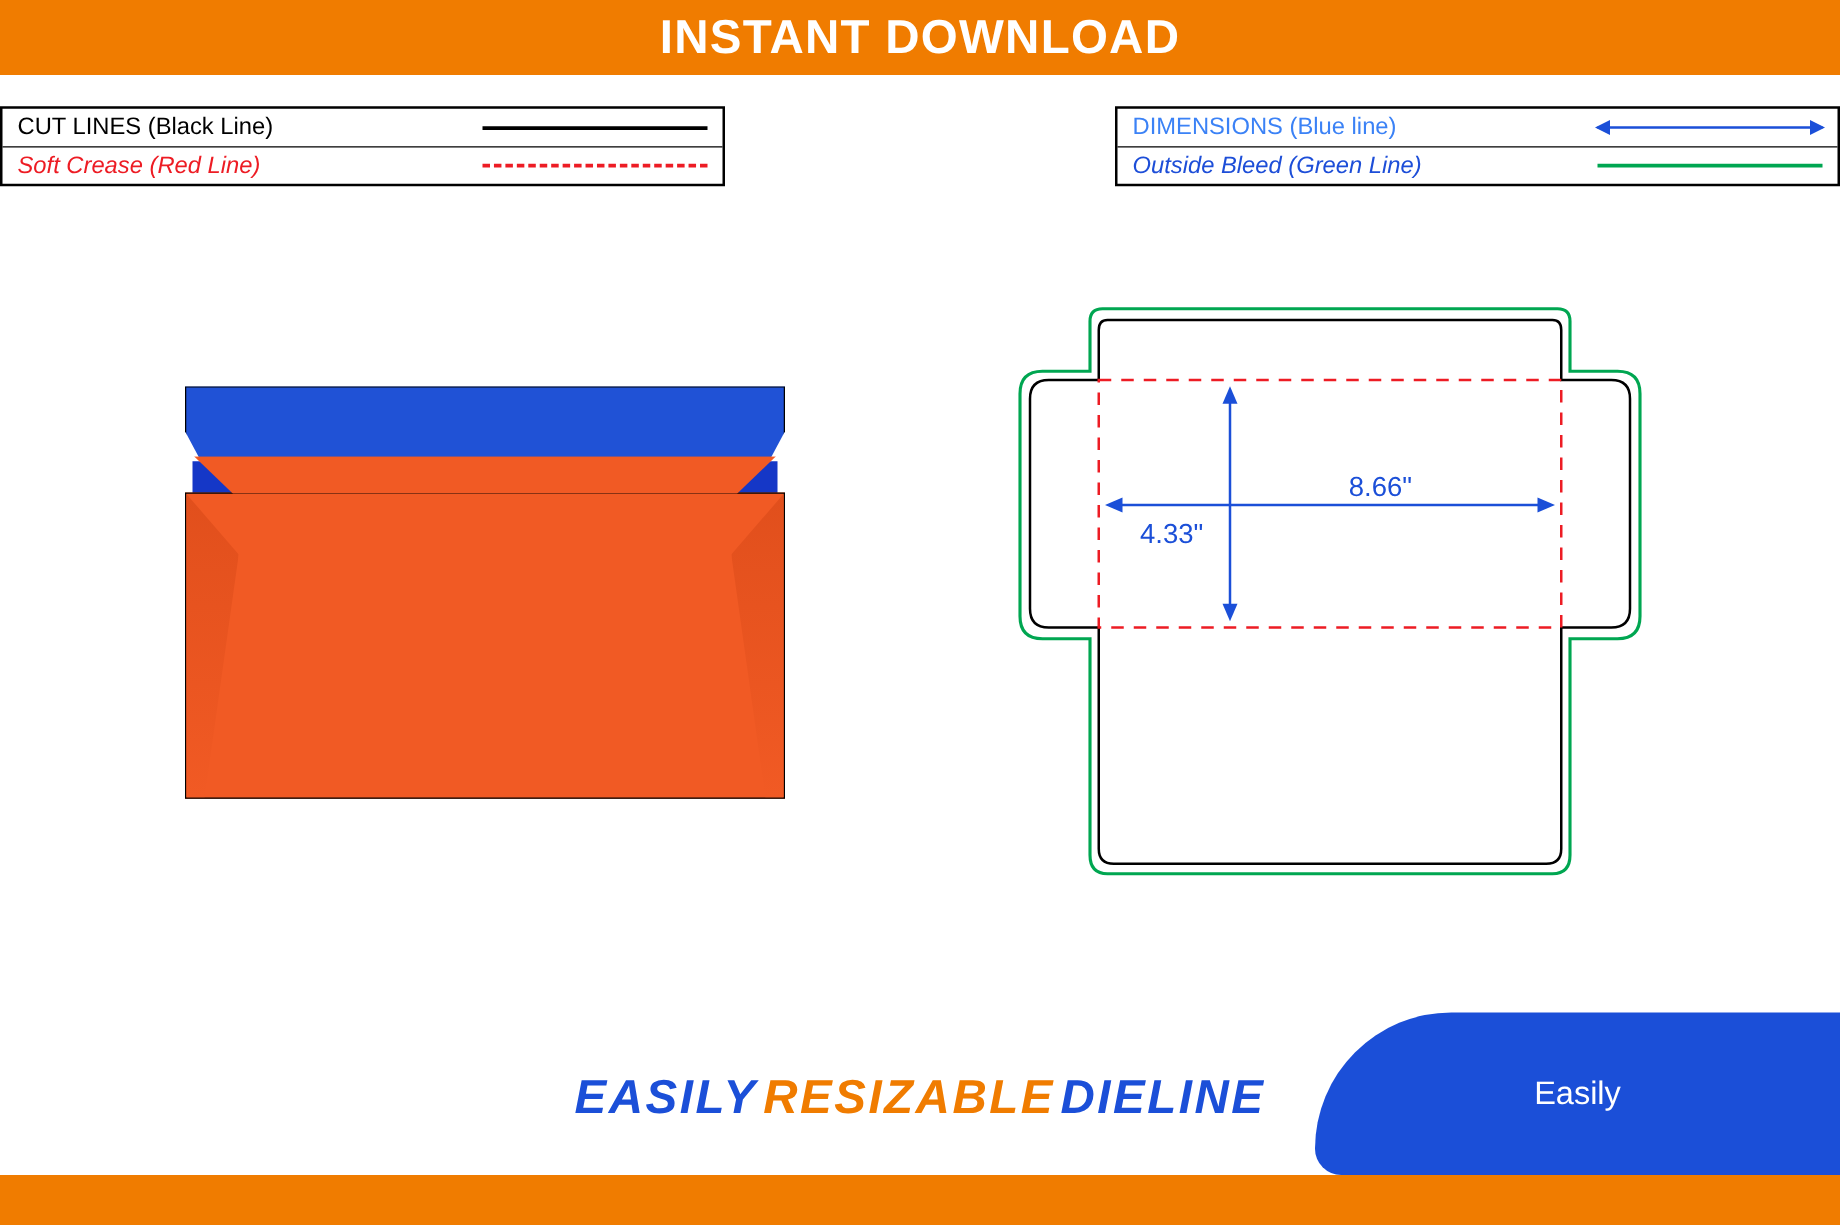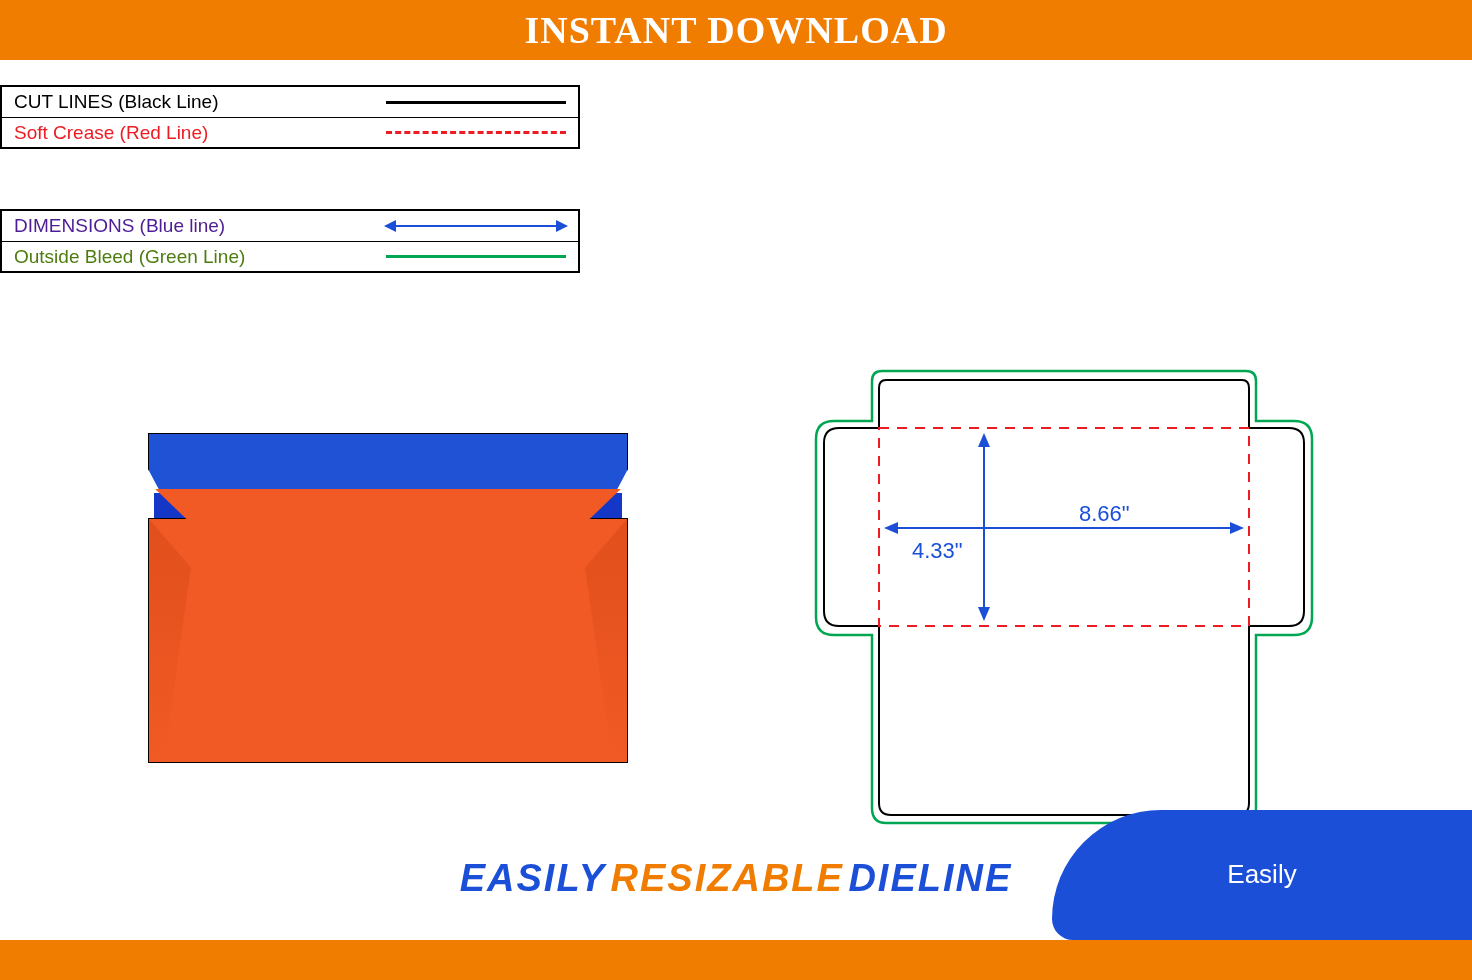--- a/index.html
+++ b/index.html
@@ -1,24 +1,24 @@
 <!DOCTYPE html>
 <html><head>
 <meta charset="utf-8">
 <style>
   * { margin:0; padding:0; box-sizing:border-box; }
   body { font-family: Arial, Helvetica, sans-serif; background:#fff; width:1472px; height:980px; position:relative; overflow:hidden; }
   
   .top-banner { width:100%; height:60px; background:#F07C00; display:flex; align-items:center; justify-content:center; }
-  .top-banner span { color:#fff; font-size:38px; font-weight:600; letter-spacing:1px;font-family:Liberation Serif, serif; }
+  .top-banner span { color:#fff; font-size:38px; font-weight:600; letter-spacing:1px; }
   
-  .legend-wrap { display:flex; justify-content:space-between; gap:60px; margin-top:25px;flex-direction:column; }
+  .legend-wrap { display:flex; justify-content:space-between; gap:60px; margin-top:25px; }
   .legend-box { border:2px solid #000; width:580px; }
   .legend-row { display:flex; align-items:center; height:30px; padding:0 12px; }
-  .legend-row + .legend-row { border-top:1.5px solid #000; }
+  .legend-row + .legend-row { border-top:1.5px solid #000;font-style:italic; }
   .legend-label { font-size:19px; font-weight:500; flex:1; }
   .legend-sample { width:180px; height:20px; display:flex; align-items:center; justify-content:center; }
   .sample-solid { width:100%; height:3px; background:#000; }
   .sample-dash { width:100%; border-top:3px dashed #ED1C24; }
   .sample-arrow { position:relative; width:100%; height:2px; background:#1B4FD8; }
   .sample-arrow::before, .sample-arrow::after { content:''; position:absolute; width:0; height:0; border-top:6px solid transparent; border-bottom:6px solid transparent; top:-5px; }
   .sample-arrow::before { left:-2px; border-right:12px solid #1B4FD8; }
   .sample-arrow::after { right:-2px; border-left:12px solid #1B4FD8; }
   .sample-green { width:100%; height:2.5px; background:#00A651; }
   
@@ -65,27 +65,27 @@
     </div>
     <div class="legend-row">
       <span class="legend-label" style="color:#ED1C24">Soft Crease (Red Line)</span>
       <div class="legend-sample">
           <div class="sample-dash"></div>
         </div>
     </div>
   </div>
   <div class="legend-box">
     <div class="legend-row">
-      <span class="legend-label" style="color:#4c1d95">DIMENSIONS (Blue line)</span>
+      <span class="legend-label" style="color:#3b82f6">DIMENSIONS (Blue line)</span>
       <div class="legend-sample">
           <div class="sample-arrow"></div>
         </div>
     </div>
     <div class="legend-row">
-      <span class="legend-label" style="color:#4d7c0f">Outside Bleed (Green Line)</span>
+      <span class="legend-label" style="color:#1d4ed8">Outside Bleed (Green Line)</span>
       <div class="legend-sample">
           <div class="sample-green"></div>
         </div>
     </div>
   </div>
 </div>
 
 <div class="content">
 
   <div class="envelope3d">

